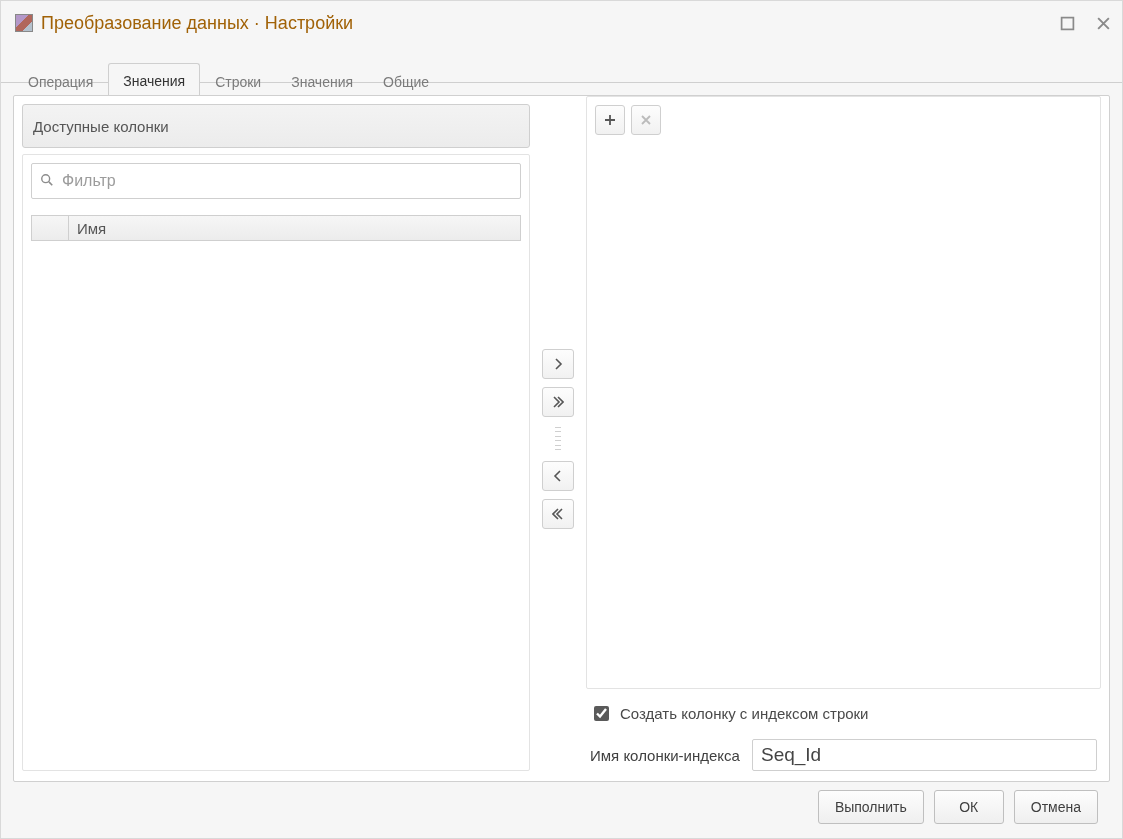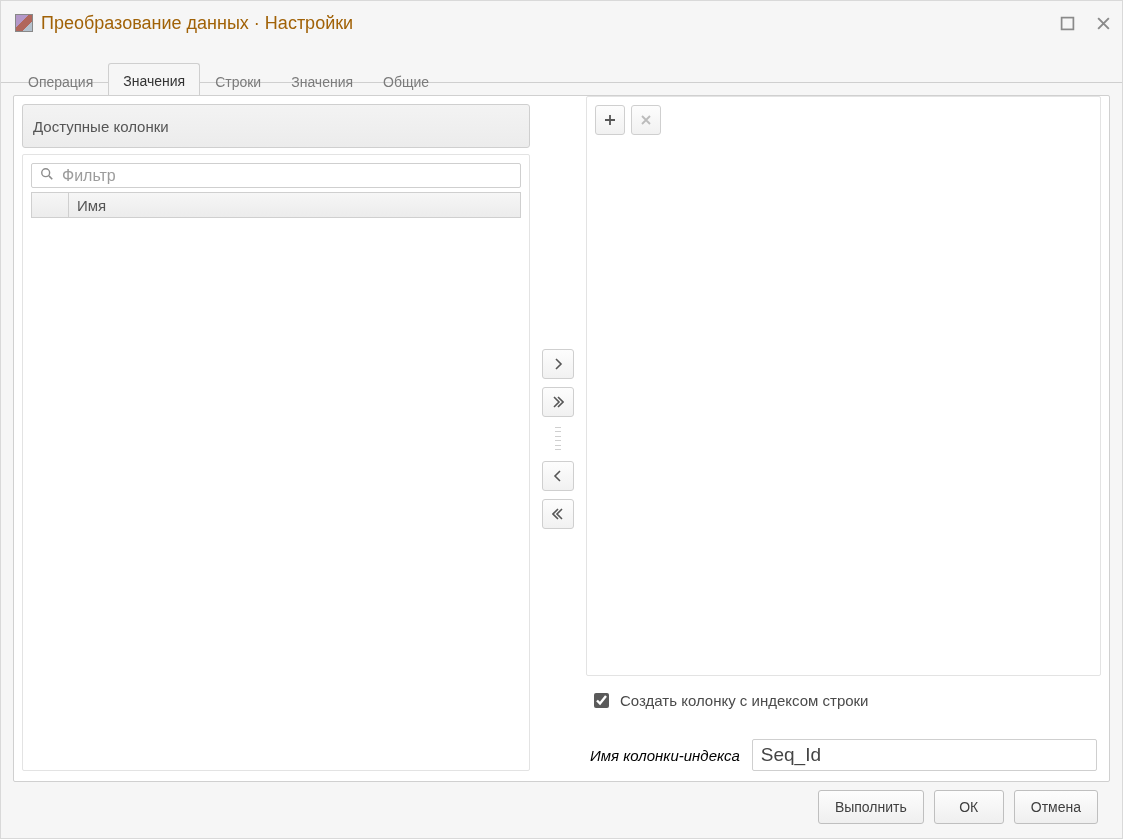--- a/index.html
+++ b/index.html
@@ -34,45 +34,45 @@
     border:1px solid #cfcfcf; border-radius:3px; margin:8px 8px 6px 8px;
     display:flex; align-items:center; padding:0 10px; color:#555; font-size:15px; }
   .panel-header .info-icon { width:16px; height:16px; margin-left:6px; }
   .panel-body { flex:1; border:1px solid #e3e3e3; margin:0 8px 10px 8px; border-radius:2px; background:#fff; }
 
   .left { flex:0 0 524px; }
   .mid  { flex:0 0 40px; display:flex; flex-direction:column; align-items:center; justify-content:center; gap:8px; padding-top:0; }
   .right{ flex:1; }
 
   .left .panel-body { padding:8px; display:flex; flex-direction:column; }
-  .filter-input { height:25px; border:1px solid #cfcfcf; border-radius:2px; display:flex; align-items:center; padding:0 8px; gap:6px; }
+  .filter-input { height:36px; border:1px solid #cfcfcf; border-radius:2px; display:flex; align-items:center; padding:0 8px; gap:6px; }
   .filter-input svg { width:14px; height:14px; fill:#8c8c8c; }
   .filter-input input { flex:1; border:none; outline:none; font-size:16px; color:#555; background:transparent; }
   .filter-input input::placeholder { color:#9c9c9c; }
-  .grid-head { display:flex; margin-top:4px; height:26px;justify-content:flex-end; }
+  .grid-head { display:flex; margin-top:16px; height:26px;justify-content:flex-end; }
   .grid-head .col0 { width:38px; border:1px solid #cfcfcf; background:linear-gradient(#f6f6f6,#ececec); }
   .grid-head .col1 { flex:1; border:1px solid #cfcfcf; border-left:none; background:linear-gradient(#f6f6f6,#ececec); display:flex; align-items:center; padding-left:8px; color:#555; }
 
   .right .panel-body { padding:8px; position:relative; }
   .toolbtn { width:30px; height:30px; border:1px solid #cfcfcf; border-radius:3px; background:linear-gradient(#fdfdfd,#f1f1f1); display:inline-flex; align-items:center; justify-content:center; cursor:pointer; color:#565656; }
   .toolbtn.disabled { color:#bbb; cursor:default; }
   .toolbtn svg { width:12px; height:12px; }
   .right-btnrow { display:flex; gap:6px; }
   .right-listzone { position:absolute; top:46px; left:8px; right:8px; bottom:8px; border:0; }
 
   .mid .toolbtn { width:32px; height:30px; }
   .mid .drag-handle { width:6px; height:24px; display:flex; flex-direction:column; justify-content:space-between; margin:2px 0; }
   .mid .drag-handle span { width:6px; height:1px; background:#cfcfcf; }
 
   
-  .right-bottom { padding:4px 12px 10px 12px; display:flex; flex-direction:column; gap:28px; }
+  .right-bottom { padding:4px 12px 10px 12px; display:flex; flex-direction:column; gap:15px; }
   .check-row { display:flex; align-items:center; gap:8px; color:#4a4a4a; }
   .check-row input[type=checkbox] { width:15px; height:15px; accent-color:#5a5a5a; }
   .name-row { display:flex; align-items:center; gap:12px; }
-  .name-row label { color:#000000;font-style:italic; }
+  .name-row label { color:#404040; }
   .name-row input { flex:1; height:32px; border:1px solid #cfcfcf; border-radius:2px; padding:0 8px; font-size:19px; color:#444; }
 
   
   .footer { height:50px; display:flex; justify-content:flex-end; align-items:center; gap:10px; padding:0 12px; }
   .btn { min-width:70px; height:34px; padding:16px 16px; border:1px solid #bfbfbf; border-radius:3px;
     background:linear-gradient(#fdfdfd,#efefef); color:#3f3f3f; font-size:14px; cursor:pointer;
     display:inline-flex; align-items:center; justify-content:center; }
 
   
   .right-flex { display:flex; flex-direction:column; flex:1; min-height:0; }

